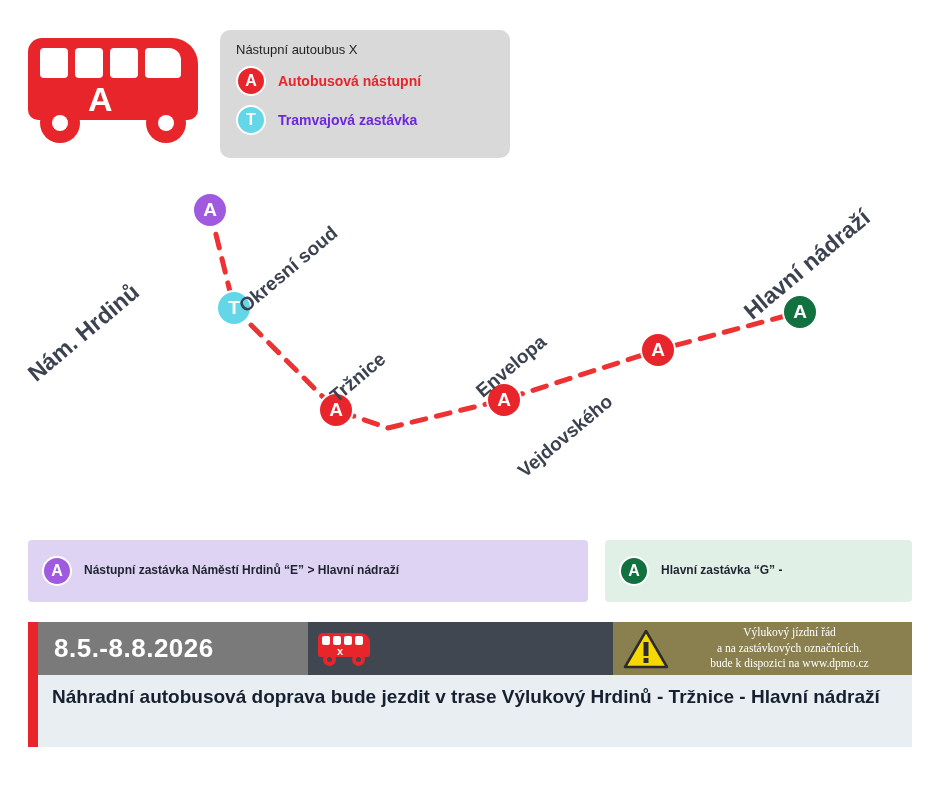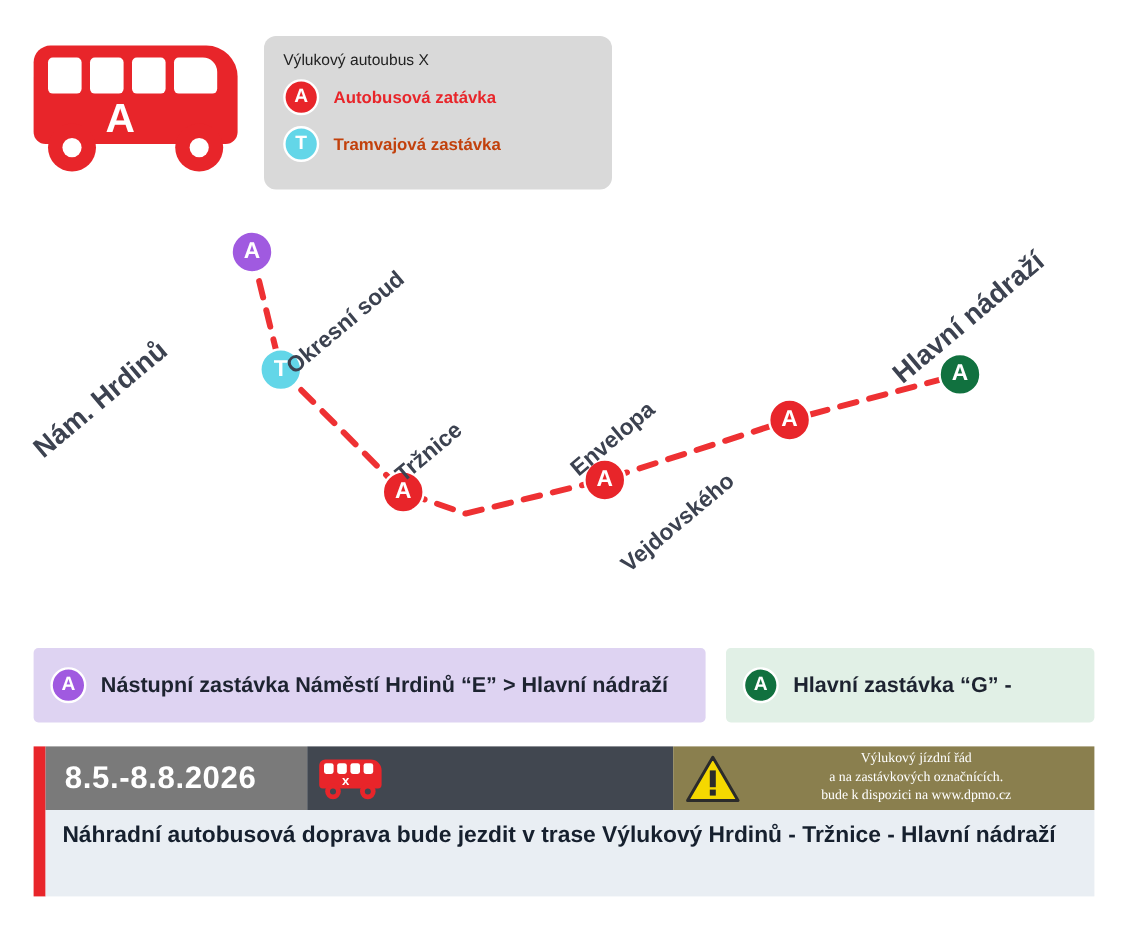--- a/index.html
+++ b/index.html
@@ -60,21 +60,21 @@
     display: flex; align-items: center; justify-content: center;
     border: 2px solid #ffffff;
     flex: 0 0 auto;
   }
   .marker.red { background: #e8252a; }
   .marker.cyan { background: #63d6e8; }
   .marker.purple { background: #a05ae0; }
   .marker.green { background: #11713f; }
   .legend-label { margin-left: 12px; font-size: 14px; font-weight: bold; }
   .legend-label.red { color: #e8252a; }
-  .legend-label.cyan { color: #c2410c; }
+  .legend-label.cyan { color: #6d28d9; }
 
   
   .logo { position: absolute; right: 40px; top: 32px; height: 40px; display: flex; align-items: center; }
   .logo-mark { position: relative; width: 34px; height: 30px; margin-right: 6px; }
   .logo-mark i {
     position: absolute; display: block; background: #e8252a;
     width: 13px; height: 7px; transform: skewX(-18deg);
   }
   .logo-mark i:nth-child(1) { left: 0; top: 2px; }
   .logo-mark i:nth-child(2) { left: 16px; top: 2px; }
@@ -106,28 +106,28 @@
   .info-left {
     position: absolute; left: 28px; top: 540px; width: 560px; height: 62px;
     background: #ded3f2; border-radius: 4px;
     display: flex; align-items: center; padding: 0 14px;
   }
   .info-right {
     position: absolute; left: 605px; top: 540px; width: 307px; height: 62px;
     background: #e1f0e6; border-radius: 4px;
     display: flex; align-items: center; padding: 0 14px;
   }
-  .info-text { margin-left: 12px; font-size: 18px; font-weight: bold; color: #1d2330; line-height: 1.45; }
+  .info-text { margin-left: 12px; font-size: 12px; font-weight: bold; color: #1d2330; line-height: 1.45; }
 
   
   .banner { position: absolute; left: 28px; top: 622px; width: 884px; height: 125px; }
   .banner-accent { position: absolute; left: 0; top: 0; width: 10px; height: 125px; background: #e8252a; }
   .banner-row { position: absolute; left: 10px; top: 0; width: 874px; height: 53px; display: flex; }
   .b-date {
-    width: 218px; background: #7a7a7a; color: #fff;
+    width: 270px; background: #7a7a7a; color: #fff;
     display: flex; align-items: center; padding-left: 16px;
     font-size: 26px; font-weight: bold; letter-spacing: 0.5px;
   }
   .b-bus {
     width: 305px; background: #414750; color: #fff;
     display: flex; align-items: center; padding-left: 10px;
   }
   .b-bus-ico { position: relative; width: 56px; height: 36px; margin-right: 10px; }
   .b-bus-ico .bd { position: absolute; left: 0; top: 2px; width: 52px; height: 24px; background: #e8252a; border-radius: 5px 9px 3px 3px; }
   .b-bus-ico .wn { position: absolute; top: 5px; width: 8px; height: 9px; background: #fff; border-radius: 2px; }
@@ -162,24 +162,24 @@
       <span class="bus-win w2"></span>
       <span class="bus-win w3"></span>
       <span class="bus-win w4"></span>
     </div>
     <div class="bus-x">A</div>
     <div class="bus-wheel wl"></div>
     <div class="bus-wheel wr"></div>
   </div>
 
   <div class="legend">
-    <div class="legend-title">Výlukový autoubus X</div>
+    <div class="legend-title">Nástupní autoubus X</div>
     <div class="legend-row">
       <div class="marker red">A</div>
-      <div class="legend-label red">Autobusová zatávka</div>
+      <div class="legend-label red">Autobusová nástupní</div>
     </div>
     <div class="legend-row">
       <div class="marker cyan">T</div>
       <div class="legend-label cyan">Tramvajová zastávka</div>
     </div>
   </div>
 
 
   <div class="map">
     <svg width="940" height="340">

